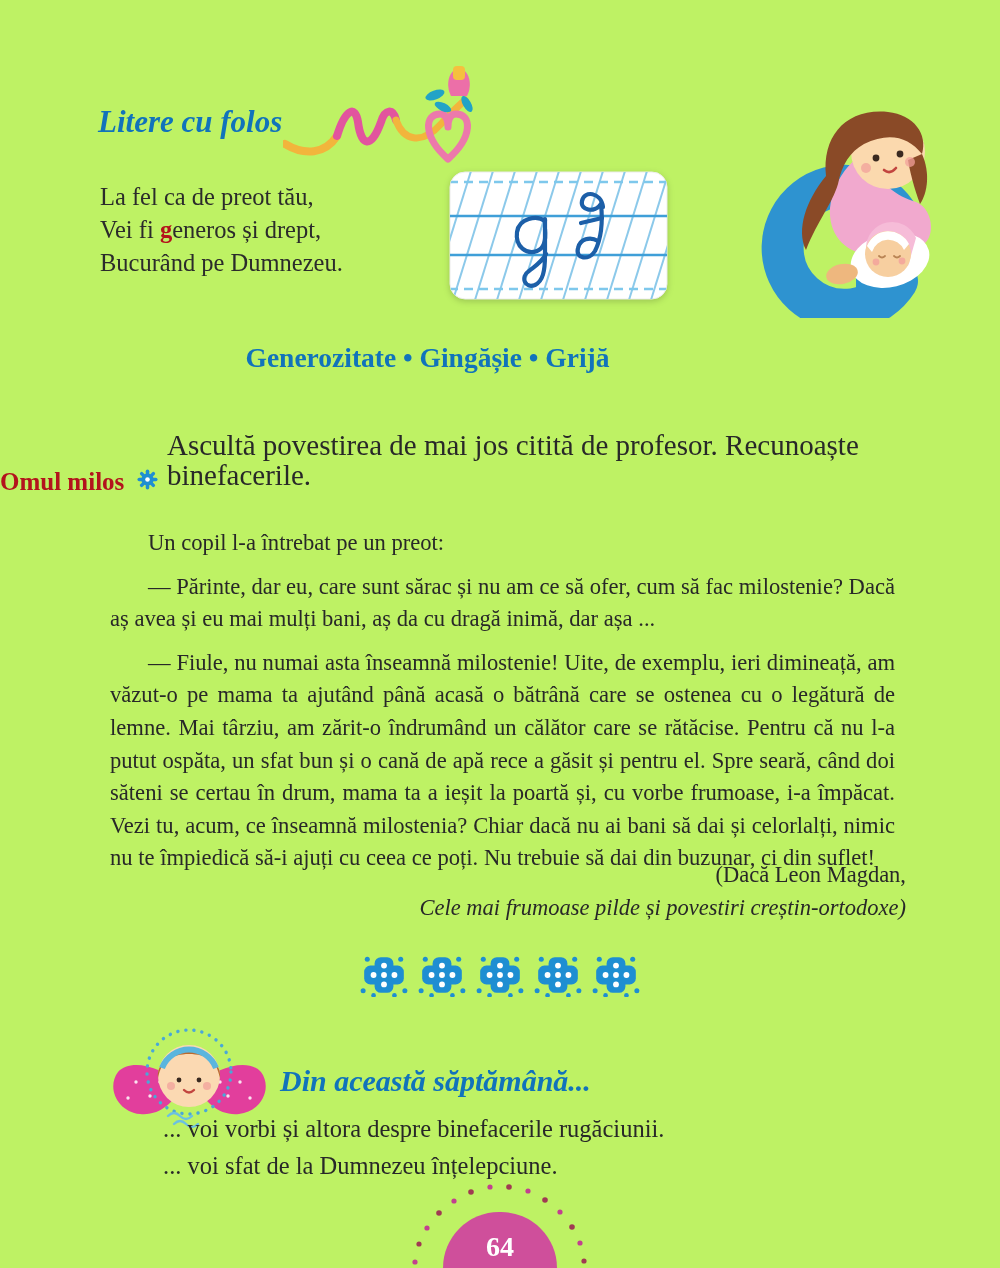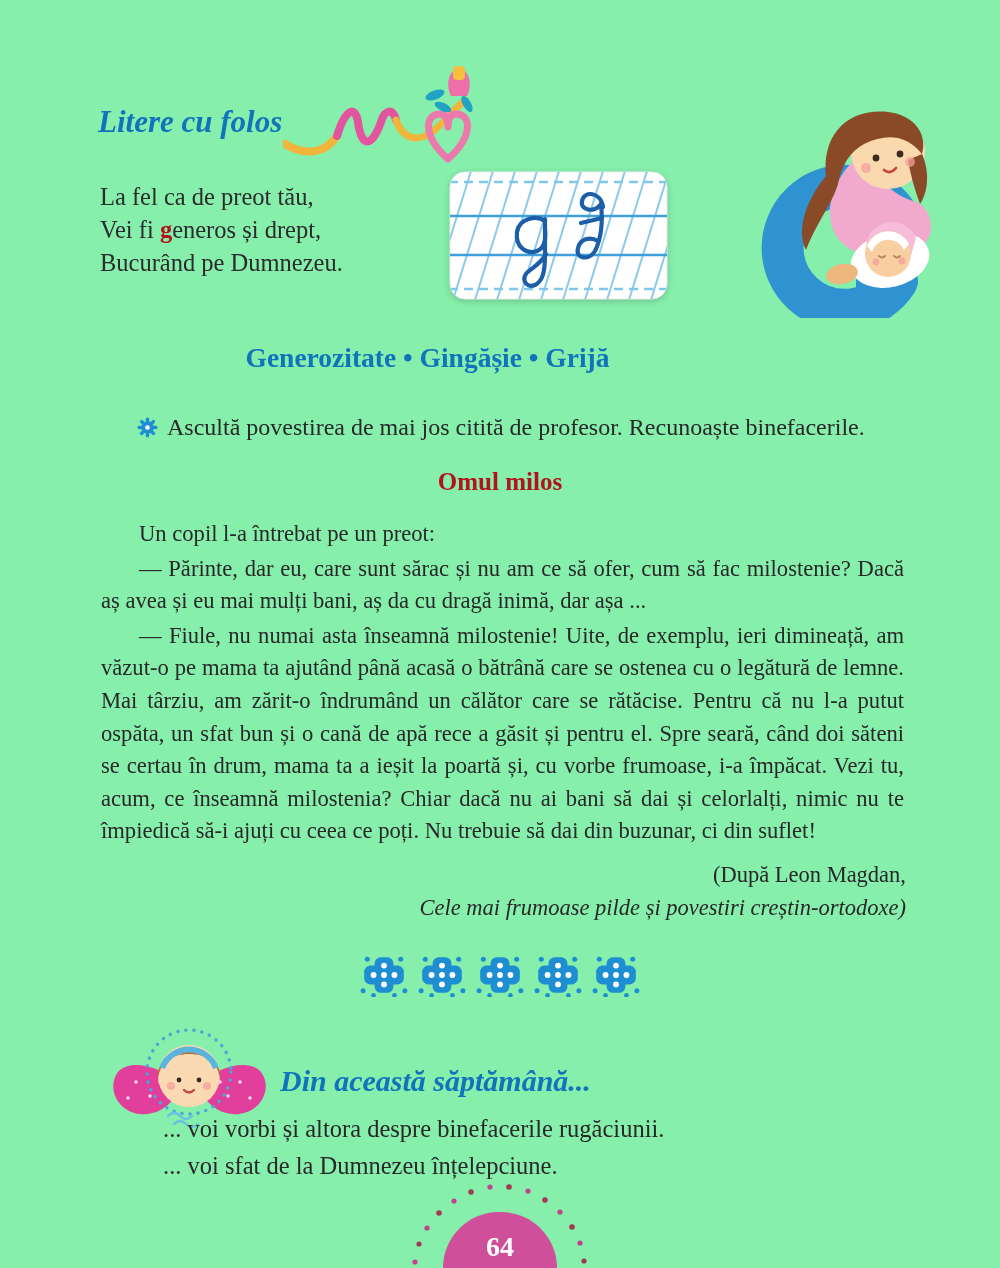--- a/index.html
+++ b/index.html
@@ -1,19 +1,19 @@
 <!DOCTYPE html>
 <html><head>
 <meta charset="utf-8">
 <style>
   html,body{margin:0;padding:0;background:#ffffff;}
   .page{
     position:relative;
     width:1000px;height:1268px;
-    background:#86efac;
+    background:#bef264;
     font-family:"Liberation Serif", serif;
     color:#282828;
     overflow:hidden;
   }
   .abs{position:absolute;}
 
   .page-title{
     left:98px;top:104px;
     font-size:31px;font-weight:bold;font-style:italic;
     color:#1173bb;margin:0;
@@ -28,36 +28,36 @@
     left:449px;top:171px;
     filter:drop-shadow(0 2px 3px rgba(0,0,0,.18));
   }
 
   .keywords{
     left:0;top:342px;width:855px;
     text-align:center;font-size:27.5px;font-weight:bold;
     color:#1173bb;margin:0;
   }
   .instruction{
-    left:137px;top:412px;width:790px;
-    font-size:24px;line-height:30px;color:#282828;
-    display:flex;align-items:flex-start;gap:9px;
+    left:137px;top:430px;width:790px;
+    font-size:29px;line-height:30px;color:#282828;
+    display:flex;align-items:flex-end;gap:9px;
   }
   .instruction svg{flex:0 0 auto;margin-top:5px;}
 
   .story-title{
     left:0;top:468px;width:1000px;
-    text-align:center;font-size:25px;font-weight:bold;
+    font-size:25px;font-weight:bold;
     color:#b3131c;margin:0;
   }
   .story{
     left:99px;top:516px;width:807px;
     font-size:22.6px;line-height:32.6px;text-align:justify;
   }
-  .story p{margin:2px;text-indent:38px;}
+  .story p{margin:11px;text-indent:38px;}
 
   .attribution{
     left:99px;top:858px;width:807px;
     font-size:22.5px;line-height:33px;text-align:right;
   }
   .attribution .it{font-style:italic;}
 
   .crosses{
     left:0;top:953px;width:1000px;
     display:flex;justify-content:center;gap:10px;
@@ -181,21 +181,21 @@
   </div>
 
   <h3 class="abs story-title">Omul milos</h3>
   <div class="abs story">
     <p>Un copil l-a întrebat pe un preot:</p>
     <p>— Părinte, dar eu, care sunt sărac și nu am ce să ofer, cum să fac milostenie? Dacă aș avea și eu mai mulți bani, aș da cu dragă inimă, dar așa ...</p>
     <p>— Fiule, nu numai asta înseamnă milostenie! Uite, de exemplu, ieri dimineață, am văzut-o pe mama ta ajutând până acasă o bătrână care se ostenea cu o legătură de lemne. Mai târziu, am zărit-o îndrumând un călător care se rătăcise. Pentru că nu l-a putut ospăta, un sfat bun și o cană de apă rece a găsit și pentru el. Spre seară, când doi săteni se certau în drum, mama ta a ieșit la poartă și, cu vorbe frumoase, i-a împăcat. Vezi tu, acum, ce înseamnă milostenia? Chiar dacă nu ai bani să dai și celorlalți, nimic nu te împiedică să-i ajuți cu ceea ce poți. Nu trebuie să dai din buzunar, ci din suflet!</p>
   </div>
 
   <div class="abs attribution">
-    <div>(După Leon Magdan,</div>
+    <div>(Dacă Leon Magdan,</div>
     <div class="it">Cele mai frumoase pilde și povestiri creștin-ortodoxe)</div>
   </div>
 
   <div class="abs crosses">
     <svg width="48" height="44" viewBox="0 0 46 42">
         <g fill="#1e8ed2">
           <rect x="14" y="4" width="18" height="34" rx="6"></rect>
           <rect x="4" y="12" width="38" height="18" rx="6"></rect>
           <circle cx="7" cy="6" r="2.4"></circle>
           <circle cx="39" cy="6" r="2.4"></circle>

